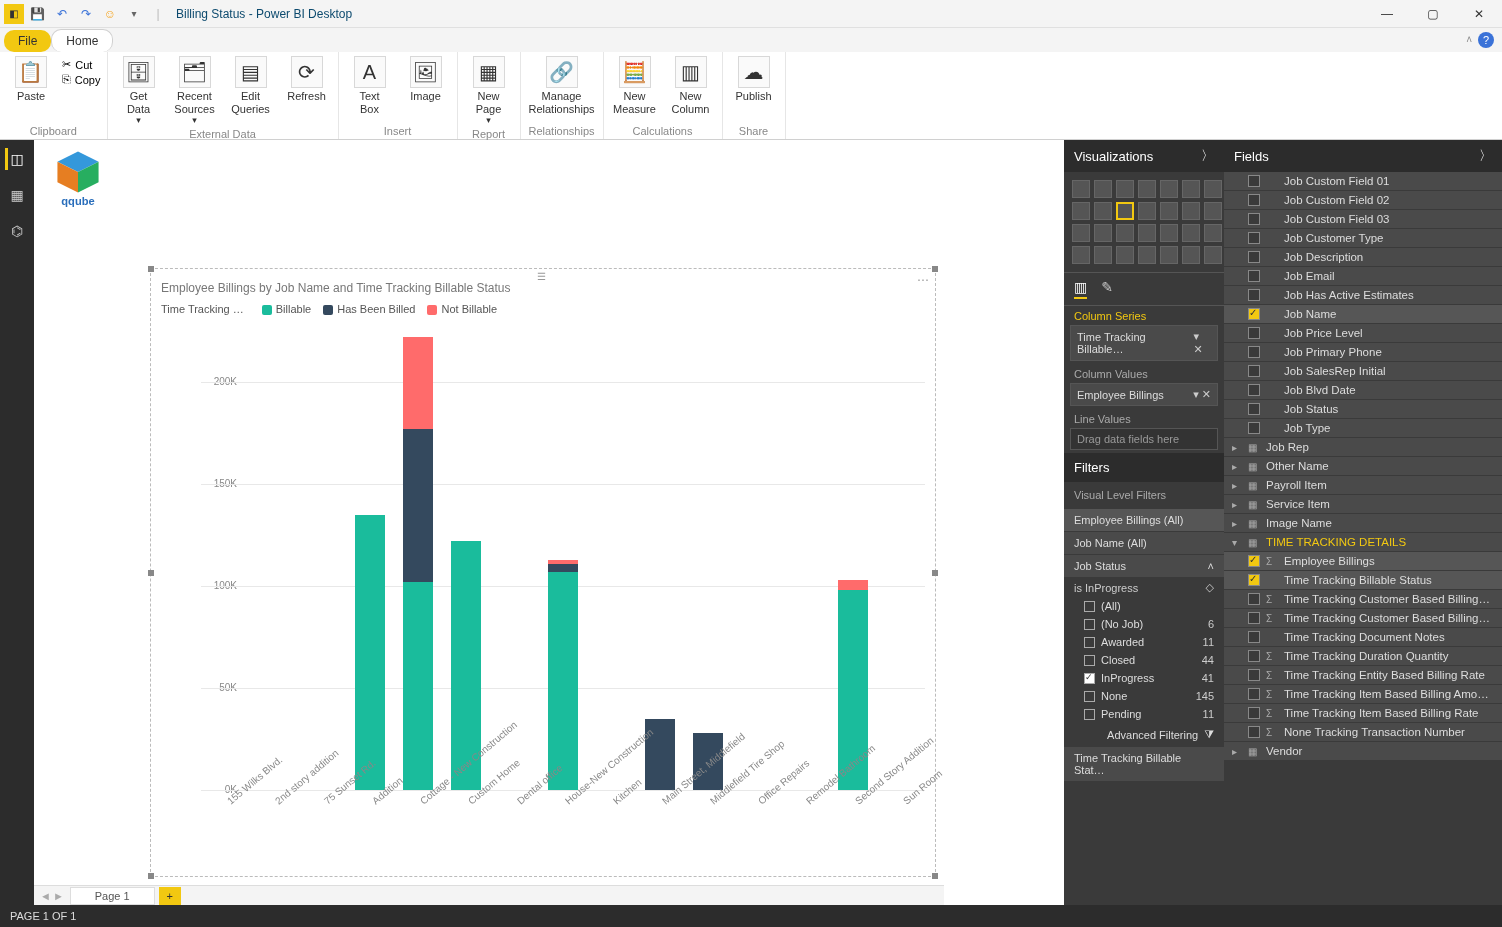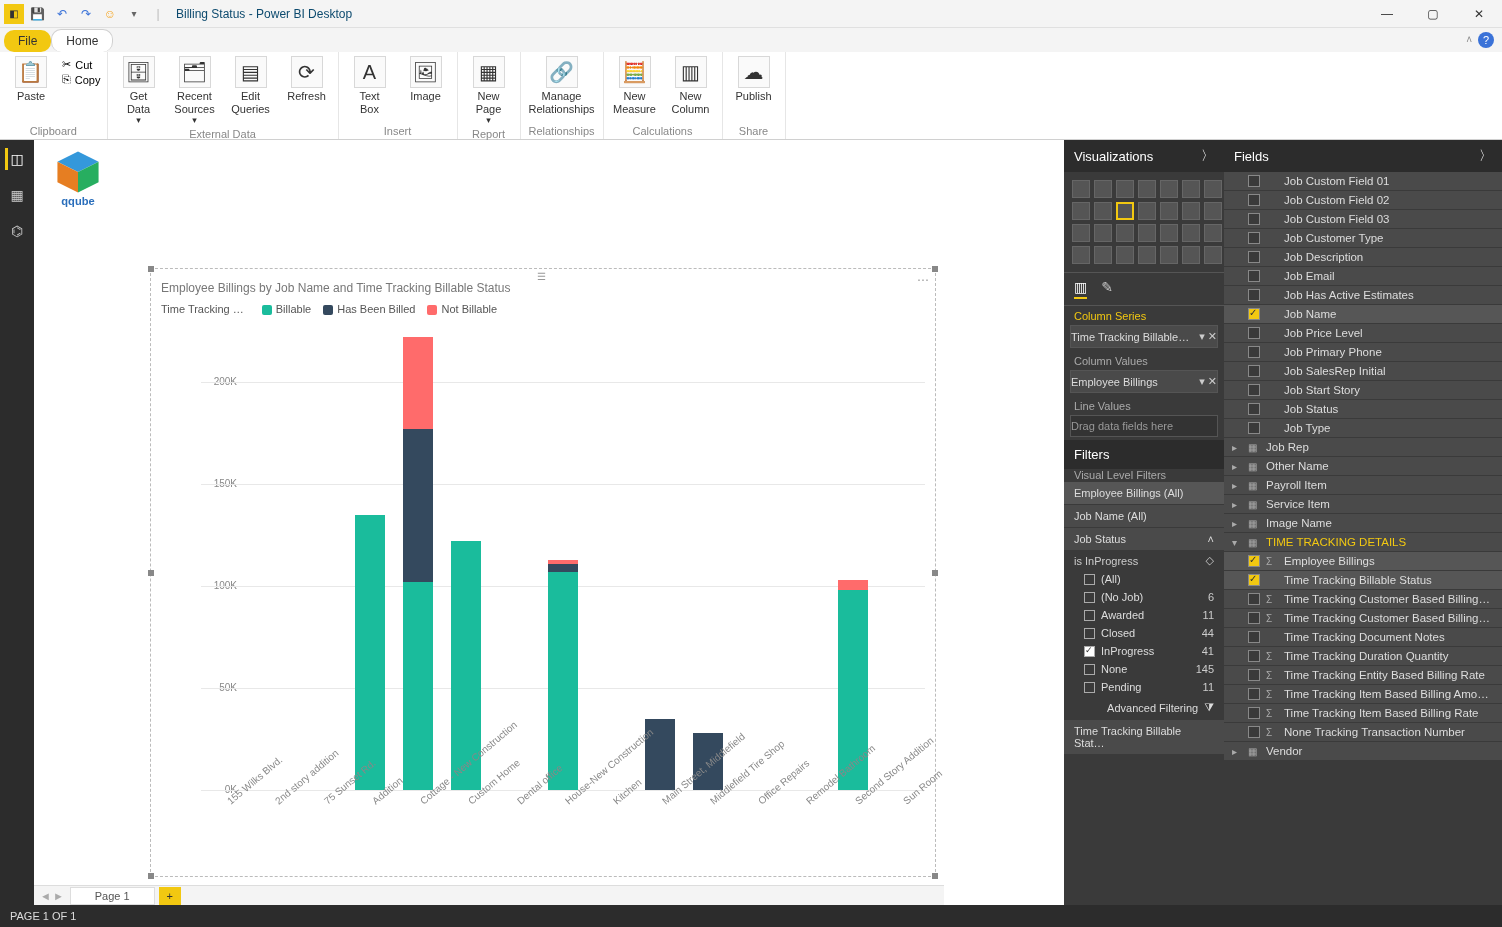--- a/index.html
+++ b/index.html
@@ -72,26 +72,26 @@
 .panel-fields { position:absolute; right:0; top:140px; bottom:22px; width:278px; background:#3a3a3a; color:#ddd; font-size:12px; display:flex; flex-direction:column; }
 .panel-head { background:#2c2c2c; padding:7px 10px; font-size:13px; color:#fff; display:flex; justify-content:space-between; align-items:center; }
 .viz-icons { display:grid; grid-template-columns:repeat(7,1fr); gap:4px; padding:8px; }
 .viz-icons div { width:18px; height:18px; background:#555; border:1px solid #666; }
 .viz-icons div.sel { border:2px solid #f2c811; }
 .viz-mode { display:flex; gap:14px; padding:6px 10px; border-top:1px solid #555; border-bottom:1px solid #555;}
 .viz-mode span { color:#ccc; font-size:14px; }
 .viz-mode span.active { color:#fff; border-bottom:2px solid #f2c811; padding-bottom:2px;}
 .well-label { padding:4px 10px 0 10px; color:#aaa; font-size:11px; }
 .well-label.cut { color:#aaa; }
-.well { margin:3px 6px; background:#4a4a4a; border:1px solid #555; padding:4px 0; font-size:11px; display:flex; justify-content:space-between; align-items:center; }
+.well { margin:3px 6px; background:#4a4a4a; border:1px solid #555; padding:4px 6px; font-size:11px; display:flex; justify-content:space-between; align-items:center; }
 .well .x { color:#ccc; font-size:11px; }
 .well.empty { color:#999; background:#333; }
 
 .filters-head { background:#2c2c2c; padding:7px 10px; font-size:13px; color:#fff; }
-.filter-sub { padding:0 10px; color:#aaa; font-size:11px; }
+.filter-sub { padding:7px 10px; color:#aaa; font-size:11px; }
 .filter-item { padding:5px 10px; background:#4a4a4a; margin:1px 0; font-size:11px; display:flex; justify-content:space-between; align-items:center;}
 .filter-item.light { background:#565656; }
 .chk-row { padding:3px 10px 3px 20px; font-size:11px; display:flex; align-items:center; gap:6px;}
 .chk-row .count { margin-left:auto; color:#ccc; }
 .chk { width:11px; height:11px; border:1px solid #aaa; display:inline-block; background:#3a3a3a;}
 .chk.on { background:#fff; position:relative;}
 .chk.on::after{content:"✓"; position:absolute; font-size:9px; color:#333; left:0; top:-2px;}
 .adv-filter { padding:5px 10px; font-size:11px; display:flex; align-items:center; justify-content:flex-end; gap:6px; }
 
 .fields-list { overflow-y:auto; flex:1; }
@@ -595,21 +595,21 @@
       <div class="field-row">
         <span class="exp"></span>
         <span class="ckbox"></span>
         <span class="ic"></span>
         <span class="name">Job SalesRep Initial</span>
       </div>
       <div class="field-row">
         <span class="exp"></span>
         <span class="ckbox"></span>
         <span class="ic"></span>
-        <span class="name">Job Start Story</span>
+        <span class="name">Job Blvd Date</span>
       </div>
       <div class="field-row">
         <span class="exp"></span>
         <span class="ckbox"></span>
         <span class="ic"></span>
         <span class="name">Job Status</span>
       </div>
       <div class="field-row">
         <span class="exp"></span>
         <span class="ckbox"></span>

